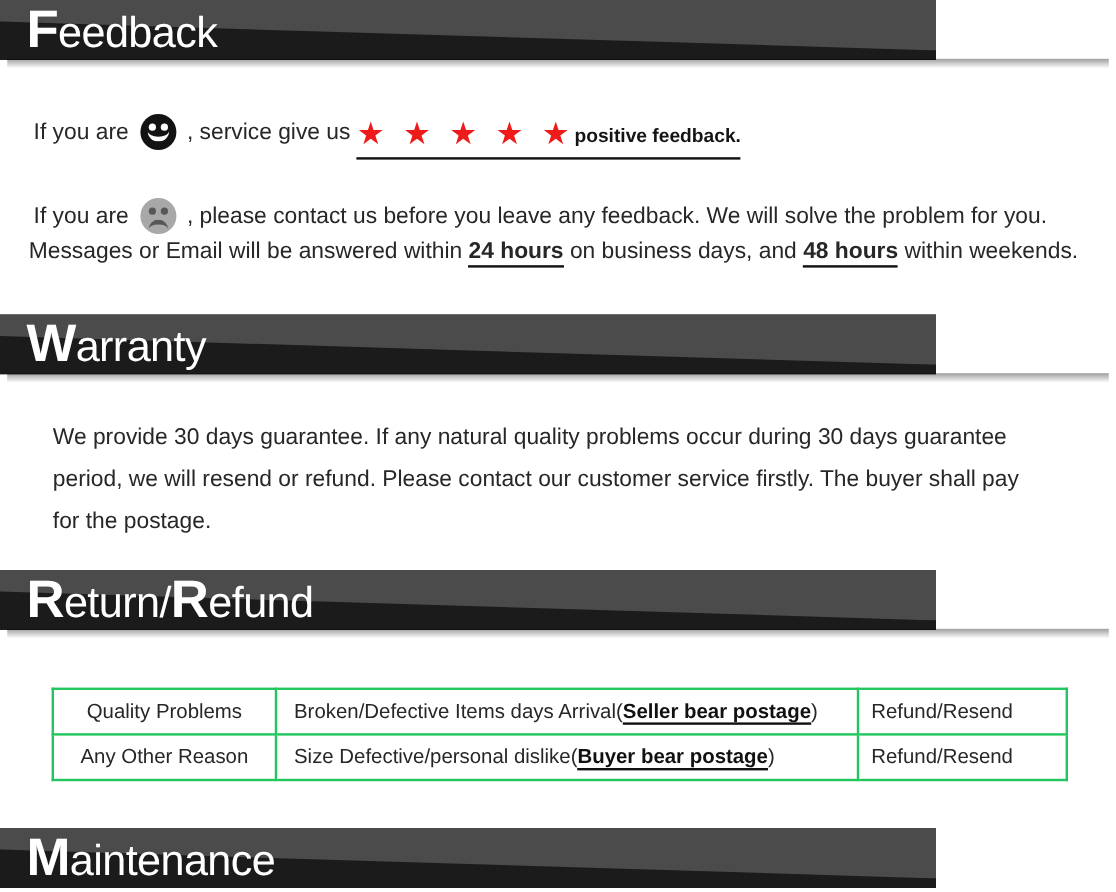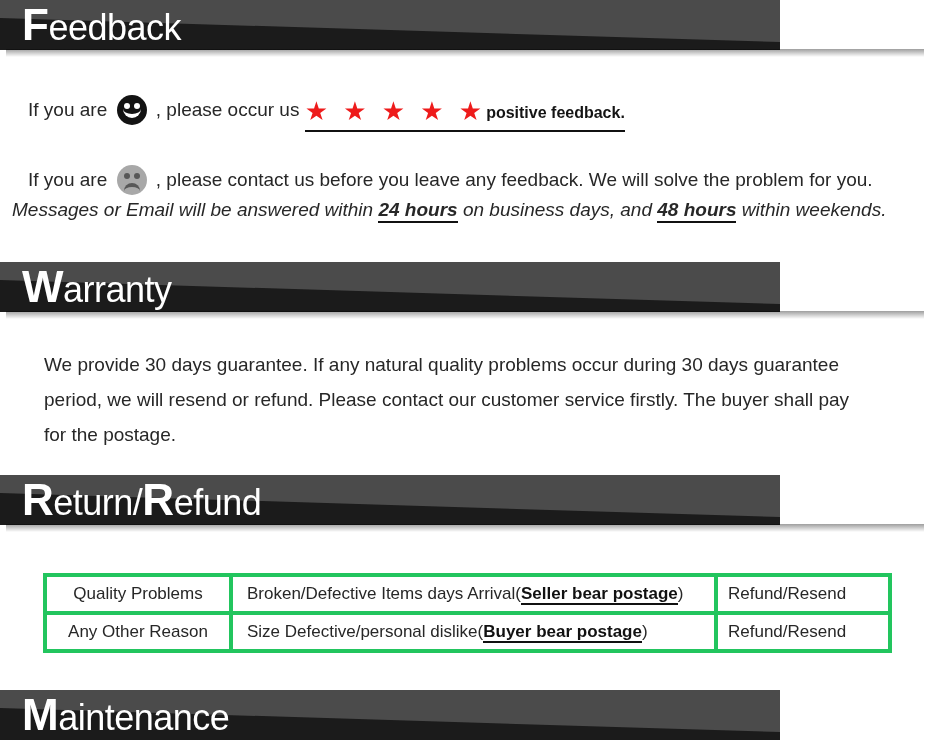--- a/index.html
+++ b/index.html
@@ -151,21 +151,21 @@
   
   .rr-table {
     position:absolute;
     left:43px;
     top:573px;
     width:845px;
     border-collapse:collapse;
     table-layout:fixed;
   }
   .rr-table td {
-    border:4px solid #22c55e;
+    border:2px solid #22c55e;
     height:38px;
     padding:2px 10px;
     font-size:17px;
     color:#272727;
   }
   .rr-table td.c1 { width:186px; text-align:center; }
   .rr-table td.c2 { width:485px; text-align:left;  padding-left:14px; }
   .rr-table td.c3 { width:174px; text-align:left; }
   .rr-table .b-u {
     font-weight:bold;
@@ -185,35 +185,35 @@
     <div class="title"><span class="cap">F</span><span>eedback</span></div>
   </div>
 
   <div class="para" style="left:28px; top:95px;">
     <span>If you are</span>
     <span class="face happy">
       <span class="eye l"></span>
       <span class="eye r"></span>
       <span class="mouth"></span>
     </span>
-    <span>, please occur us</span>
+    <span>, service give us</span>
     <span class="stars-line"><span class="star">★ ★ ★ ★ ★</span><span class="pf">positive feedback.</span></span>
   </div>
 
   <div class="para" style="left:28px; top:165px;">
     <span>If you are</span>
     <span class="face sad">
       <span class="eye l"></span>
       <span class="eye r"></span>
       <span class="mouth"></span>
     </span>
     <span>, please contact us before you leave any feedback. We will solve the problem for you.</span>
   </div>
 
-  <div class="para" style="left:12px; top:195px;font-style:italic;">
+  <div class="para" style="left:24px; top:195px;">
     <span>Messages or Email will be answered within</span>
     <span class="u-bold">24 hours</span>
     <span>on business days, and</span>
     <span class="u-bold">48 hours</span>
     <span>within weekends.</span>
   </div>
 
   <div class="banner" style="top:262px;">
     <div class="topstrip"></div>
     <div class="wedge"></div>

